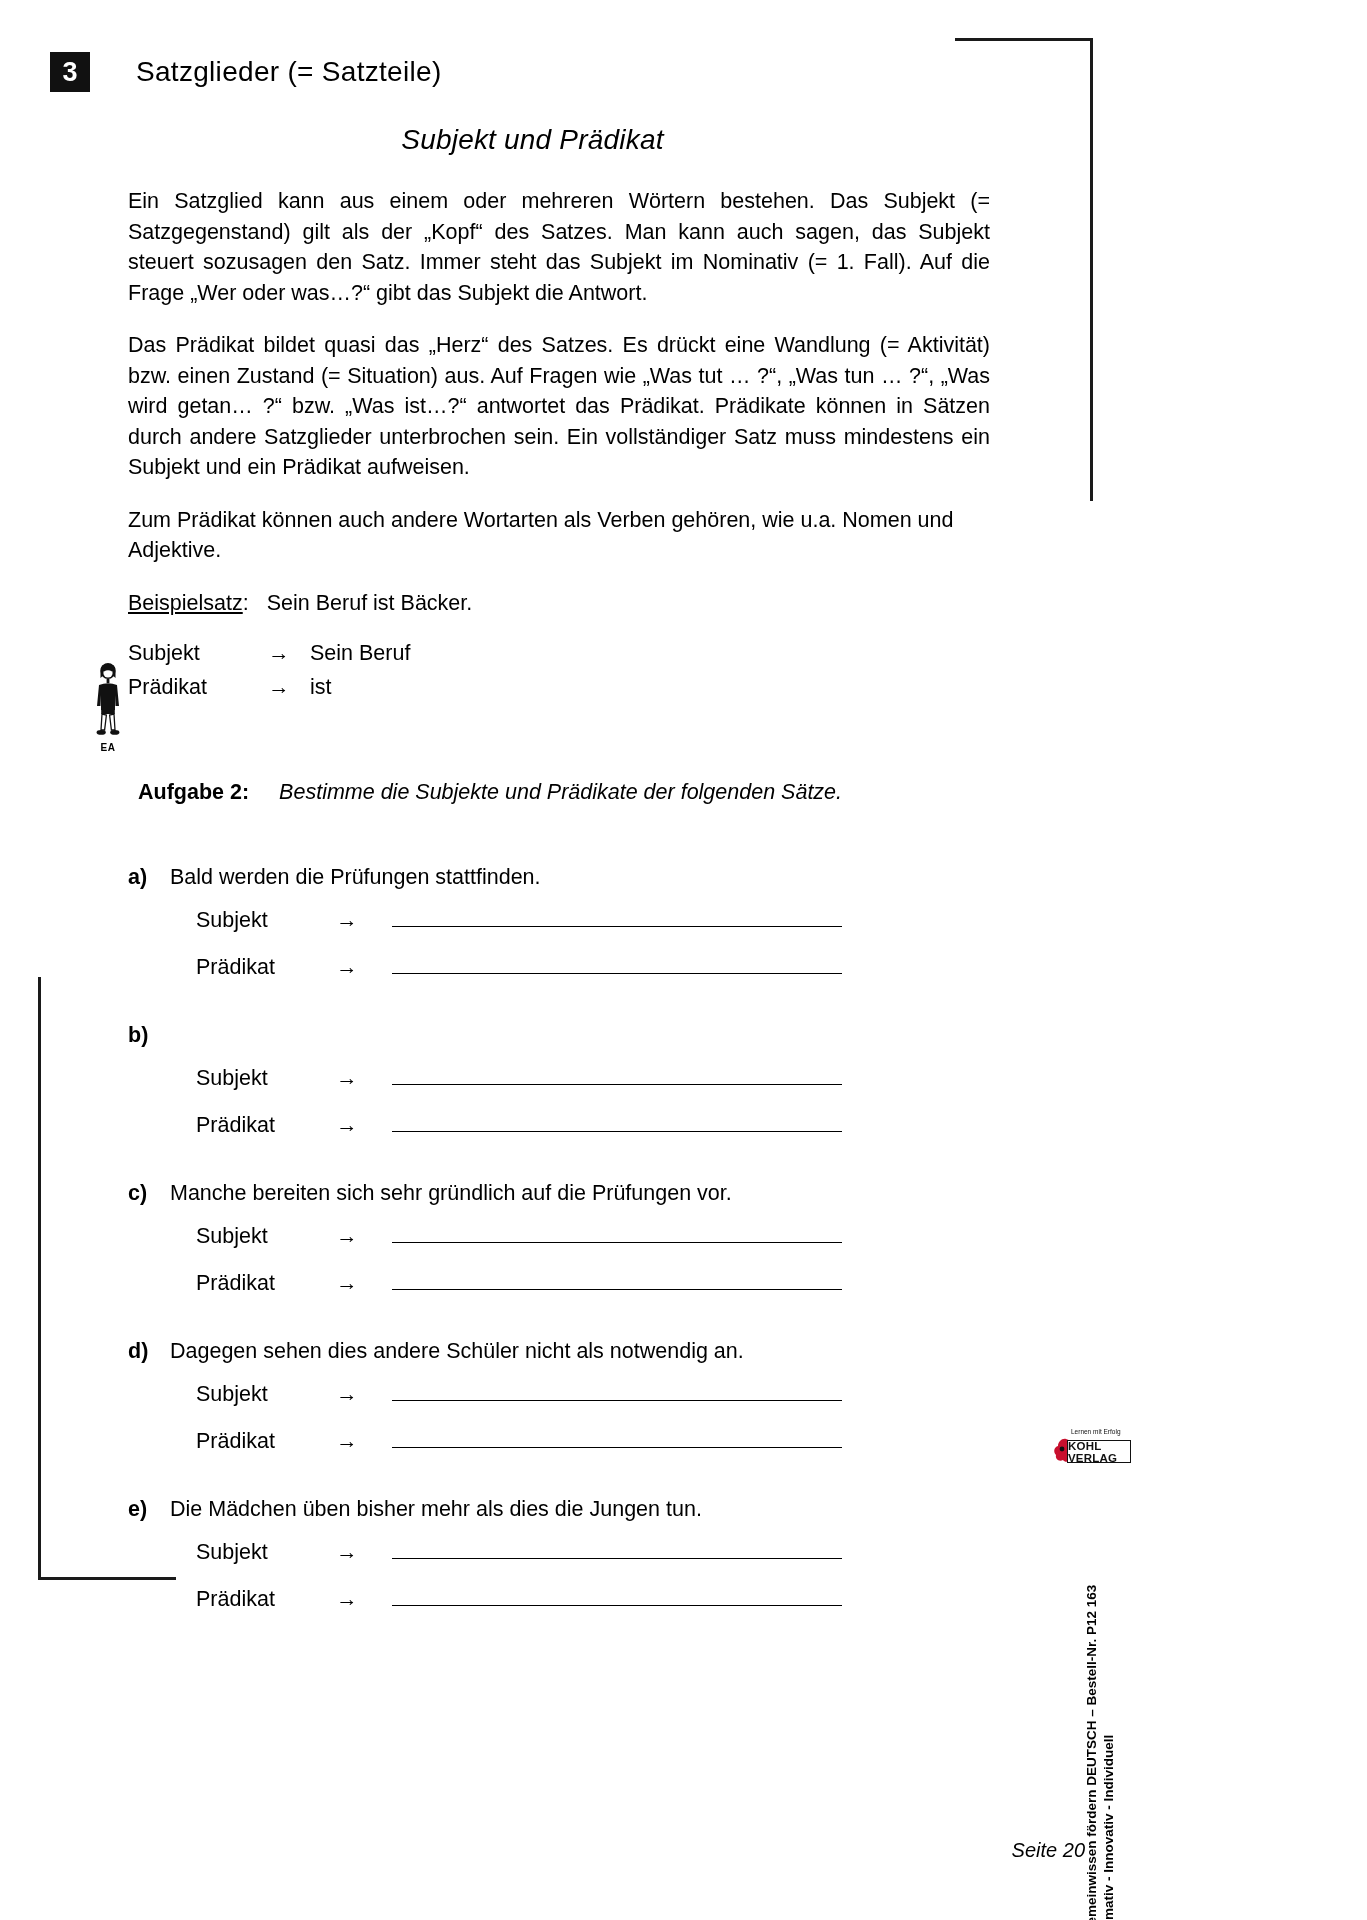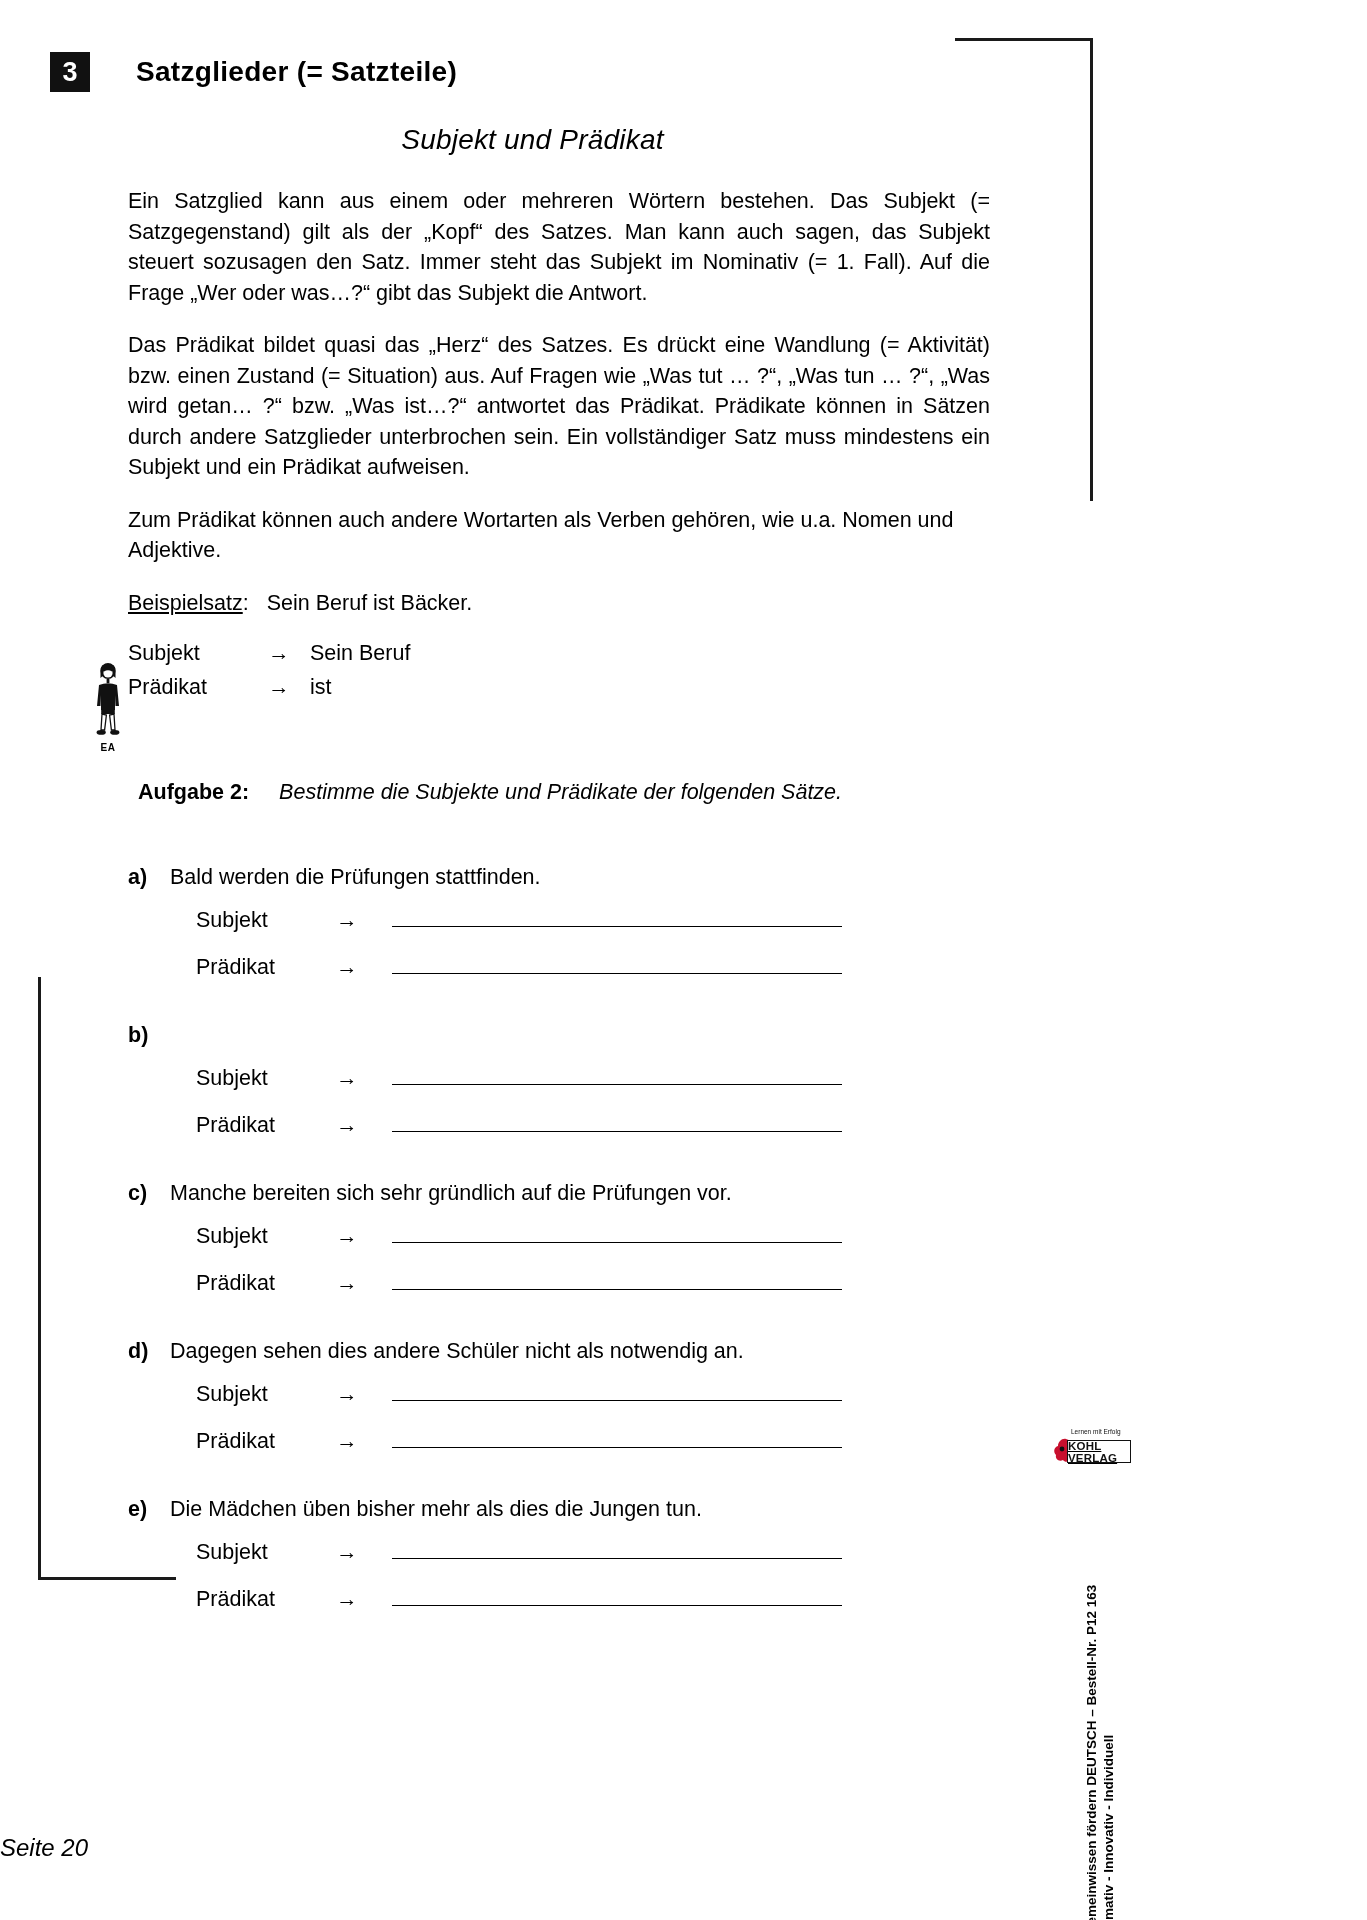--- a/index.html
+++ b/index.html
@@ -57,21 +57,21 @@
     font-size: 27px;
     font-weight: bold;
     display: flex;
     align-items: center;
     justify-content: center;
     letter-spacing: 0;
   }
   .chapter-title {
     margin-left: 46px;
     font-size: 28px;
-    font-weight: bold;
+    font-weight: normal;
     letter-spacing: 0.3px;
   }
 
   
   .sheet-title {
     position: absolute;
     top: 124px;
     left: 0;
     width: 1065px;
     text-align: center;
@@ -229,21 +229,20 @@
     position: absolute;
     left: 14px;
     top: 16px;
     width: 62px;
     height: 21px;
     background: #ffffff;
     border: 1.5px solid #111111;
     display: flex;
     align-items: center;
     justify-content: center;
-    text-decoration: underline;
   }
   .logo-kohl {
     font-size: 11.5px;
     font-weight: bold;
     letter-spacing: 0.2px;
     color: #111111;
   }
   .logo-tag {
     position: absolute;
     left: 18px;
@@ -259,22 +258,22 @@
     width: 26px;
     height: 26px;
   }
 
   
   .footer {
     position: absolute;
     bottom: 58px;
     left: 0;
     width: 1085px;
-    text-align: left;
-    font-size: 24px;
+    text-align: right;
+    font-size: 20px;
     font-style: italic;
   }
 </style>
 </head>
 <body>
 
 <div class="page">
 
   <div class="corner-tr"></div>
   <div class="corner-bl"></div>

